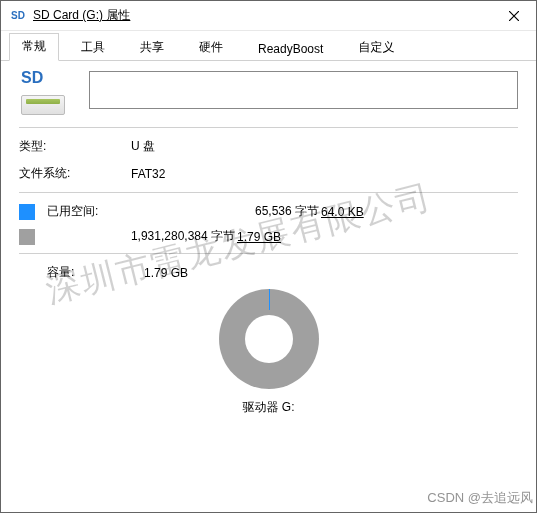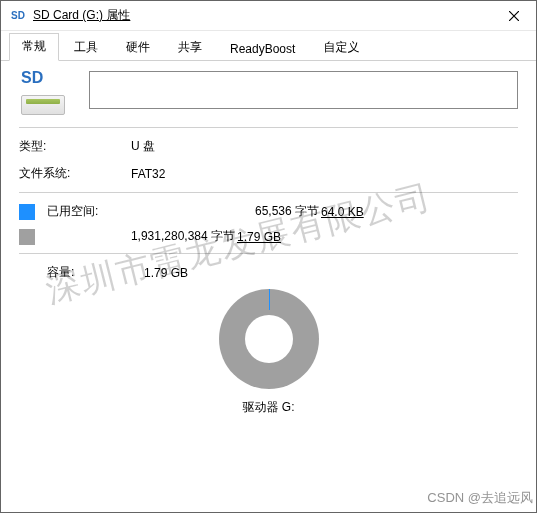--- a/index.html
+++ b/index.html
@@ -27,20 +27,21 @@
     width: 45px; height: 30px;
     display: flex; align-items: center; justify-content: center;
     font-size: 14px; color: #000;
   }
   .tabs-row {
     display: flex;
     align-items: flex-end;
     padding: 6px 0 0 8px;
     border-bottom: 1px solid #d0d0d0;
     height: 30px;
+    gap: 7px;
   }
   .tab {
     padding: 4px 12px 5px 12px;
     font-size: 12px;
     color: #000;
     border: 1px solid transparent;
     border-bottom: none;
     margin-right: 2px;
     position: relative;
     top: 1px;
@@ -118,22 +119,22 @@
     <div class="close-btn">
       <svg width="10" height="10" viewBox="0 0 10 10">
           <path d="M0 0 L10 10 M10 0 L0 10" stroke="currentColor" stroke-width="1.2"></path>
         </svg>
     </div>
   </div>
 
   <div class="tabs-row">
     <div class="tab active">常规</div>
     <div class="tab">工具</div>
+    <div class="tab">共享</div>
     <div class="tab">硬件</div>
-    <div class="tab">共享</div>
     <div class="tab">ReadyBoost</div>
     <div class="tab">自定义</div>
   </div>
 
   <div class="content">
     <div class="top-row">
       <div class="sd-icon">
         <div class="sd-text">SD</div>
         <div class="card"></div>
       </div>

